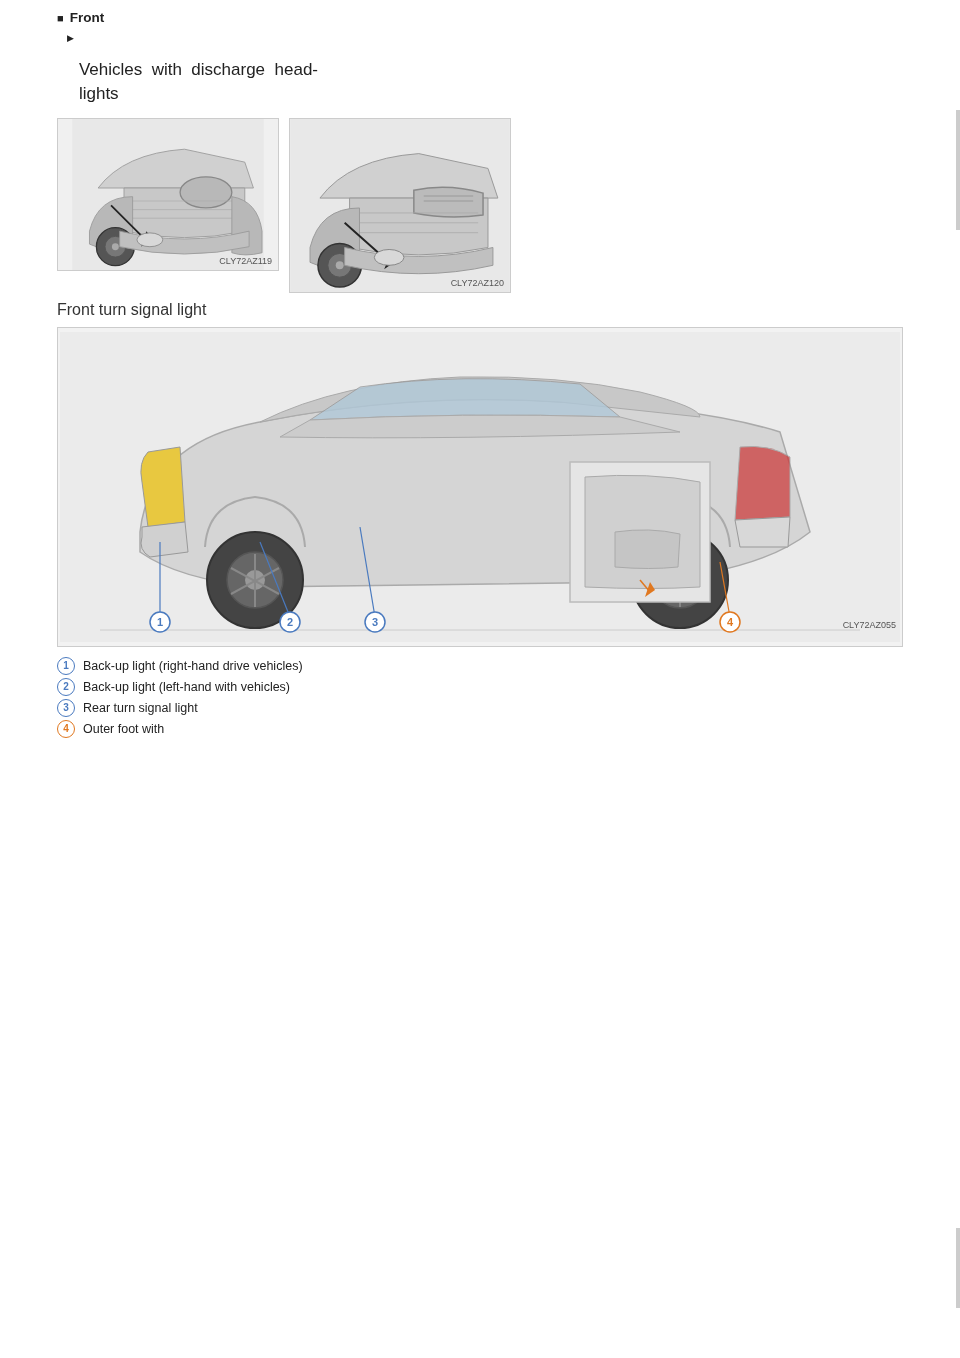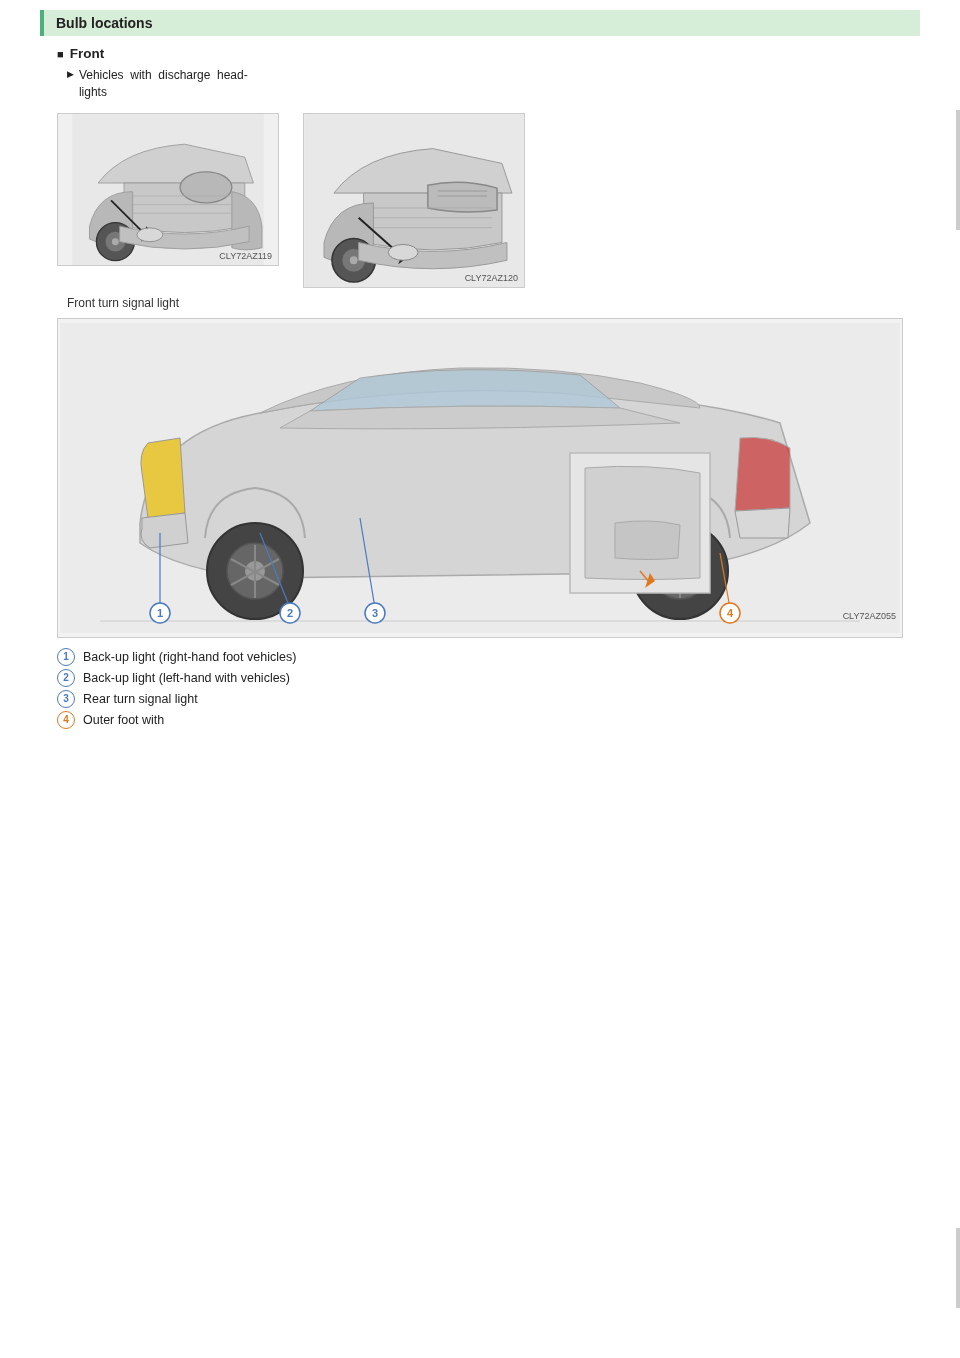--- a/index.html
+++ b/index.html
@@ -117,23 +117,23 @@
     .img-label {
       position: absolute;
       bottom: 4px;
       right: 6px;
       font-size: 9px;
       color: #555;
     }
 
     
     .caption {
-      font-size: 12px;
+      font-size: 16px;
       color: #333;
-      margin: 4px 0 6px 10px;
+      margin: 4px 0 6px 0;
     }
 
     
     .rear-image-container {
       border: 1px solid #ccc;
       background: #f2f2f2;
       width: 100%;
       height: 320px;
       position: relative;
       margin: 8px 0 10px 0;
@@ -202,36 +202,34 @@
     }
 
     
     .svg-car {
       width: 100%;
       height: 100%;
     }
 
     
     .discharge-label {
-      font-size: 12px;
+      font-size: 17px;
       line-height: 1.4;
+      margin-top: 27px;
     }
   </style>
 </head>
 <body>
 
 <div class="page-container">
 
   <div class="right-bar"></div>
   <div class="right-bar-bottom"></div>
 
 
-  <div class="section-heading">
-    <span>Bulb locations</span>
-  </div>
 
   <div class="content-area">
 
     <div class="subsection-label">Front</div>
 
     <div class="front-columns">
       <div class="front-col">
         <div class="bullet-item">
           <span class="discharge-label">Vehicles&nbsp; with&nbsp; discharge&nbsp; head-<br>lights</span>
         </div>
@@ -266,21 +264,21 @@
           <path d="M55,130 Q130,148 205,130 L205,148 Q130,165 55,148 Z" fill="#c0c0c0" stroke="#999" stroke-width="1"></path>
 
           <line x1="45" y1="100" x2="85" y2="140" stroke="#222" stroke-width="2"></line>
           <polygon points="80,148 92,138 86,130" fill="#222"></polygon>
 
           <ellipse cx="90" cy="140" rx="15" ry="8" fill="#d8d8d8" stroke="#888" stroke-width="1"></ellipse>
         </svg>
         <span class="img-label">CLY72AZ119</span>
       </div>
 
-      <div class="img-box img-box-front" style="width:222px; height:175px; margin-left:16px;">
+      <div class="img-box img-box-front" style="width:222px; height:175px; margin-left:2px;">
         <svg viewBox="0 0 222 175" class="svg-car">
           <rect width="222" height="175" fill="#e8e8e8"></rect>
 
           <path d="M30,80 Q60,40 130,35 L200,50 L210,80 Z" fill="#d0d0d0" stroke="#999" stroke-width="1"></path>
 
           <path d="M60,80 L200,80 L200,130 Q130,145 60,130 Z" fill="#c8c8c8" stroke="#999" stroke-width="1"></path>
 
           <path d="M125,72 Q160,65 195,75 L195,97 Q160,102 125,95 Z" fill="#bbb" stroke="#888" stroke-width="1.5"></path>
 
           <line x1="135" y1="78" x2="185" y2="78" stroke="#aaa" stroke-width="2"></line>
@@ -372,21 +370,21 @@
         <circle cx="670" cy="290" r="10" fill="white" stroke="#e07820" stroke-width="1.5"></circle>
         <text x="670" y="294" text-anchor="middle" font-size="11" fill="#e07820" font-weight="bold">4</text>
 
       </svg>
       <span class="rear-img-label">CLY72AZ055</span>
     </div>
 
     <ul class="legend-list">
       <li class="legend-item">
         <div class="callout-circle">1</div>
-        <span>Back-up light (right-hand foot vehicles)</span>
+        <span>Back-up light (right-hand drive vehicles)</span>
       </li>
       <li class="legend-item">
         <div class="callout-circle">2</div>
         <span>Back-up light (left-hand with vehicles)</span>
       </li>
       <li class="legend-item">
         <div class="callout-circle">3</div>
         <span>Rear turn signal light</span>
       </li>
       <li class="legend-item">

